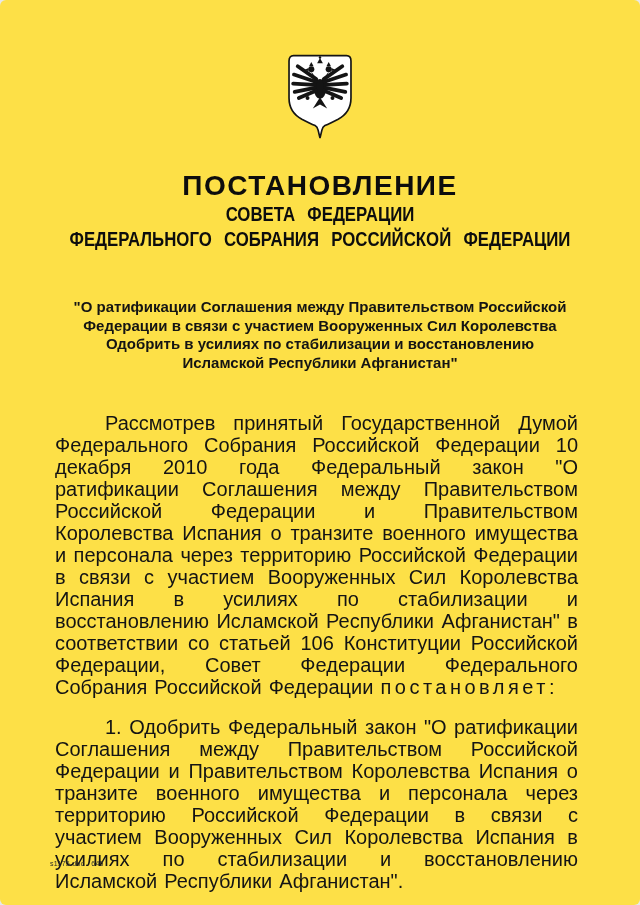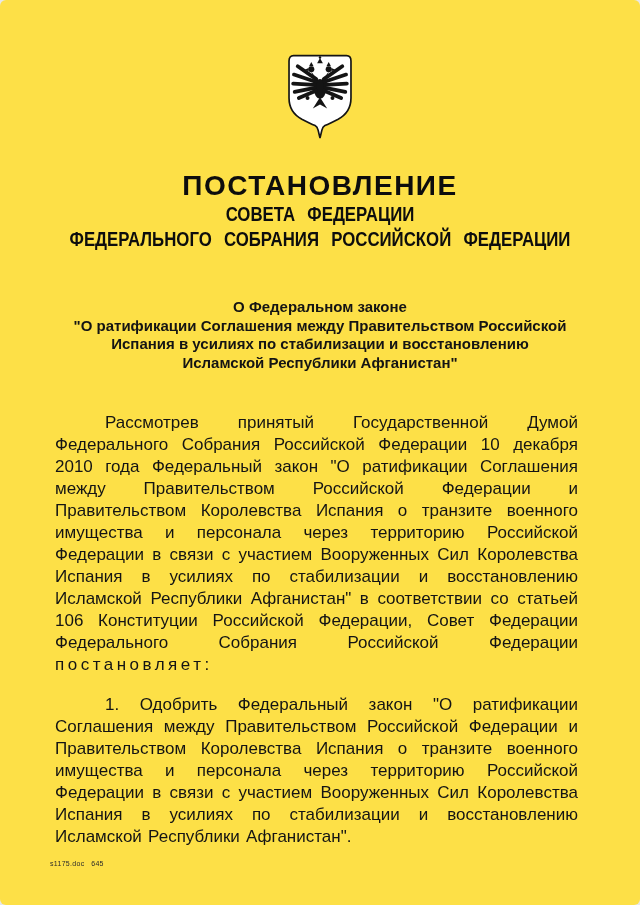--- a/index.html
+++ b/index.html
@@ -48,21 +48,21 @@
     text-align: center;
     font-weight: bold;
     font-size: 15px;
     line-height: 18.6px;
     color: #141414;
   }
   
   .bodytext {
     margin: 40px 62px 0 55px;
     text-align: justify;
-    font-size: 17px;
+    font-size: 20px;
     line-height: 22px;
     word-spacing: 1.5px;
     color: #141414;
   }
   .bodytext p { margin: 0; text-indent: 50px; }
   .bodytext p + p { margin-top: 18px; }
   .spaced-word { letter-spacing: 3.5px; }
   
   .footnote {
     position: absolute;
@@ -113,23 +113,23 @@
         <path d="M50.5 48.5 L73 58"></path>
       </g>
     </svg>
   </div>
 
   <h1 class="doc-title">ПОСТАНОВЛЕНИЕ</h1>
   <div class="cond-line">СОВЕТА ФЕДЕРАЦИИ</div>
   <div class="cond-line">ФЕДЕРАЛЬНОГО СОБРАНИЯ РОССИЙСКОЙ ФЕДЕРАЦИИ</div>
 
   <div class="subject">
-    <div>О Федеральном законе</div>
     <div>"О ратификации Соглашения между Правительством Российской</div>
-    <div>Испания в усилиях по стабилизации и восстановлению</div>
+    <div>Федерации в связи с участием Вооруженных Сил Королевства</div>
+    <div>Одобрить в усилиях по стабилизации и восстановлению</div>
     <div>Исламской Республики Афганистан"</div>
   </div>
 
   <main class="bodytext">
     <p><span>Рассмотрев принятый Государственной Думой Федерального Собрания Российской Федерации 10 декабря 2010 года Федеральный закон "О ратификации Соглашения между Правительством Российской Федерации и Правительством Королевства Испания о транзите военного имущества и персонала через территорию Российской Федерации в связи с участием Вооруженных Сил Королевства Испания в усилиях по стабилизации и восстановлению Исламской Республики Афганистан" в соответствии со статьей 106 Конституции Российской Федерации, Совет Федерации Федерального Собрания Российской Федерации </span><span class="spaced-word">постановляет</span><span class="spaced-word">:</span></p>
     <p>1. Одобрить Федеральный закон "О ратификации Соглашения между Правительством Российской Федерации и Правительством Королевства Испания о транзите военного имущества и персонала через территорию Российской Федерации в связи с участием Вооруженных Сил Королевства Испания в усилиях по стабилизации и восстановлению Исламской Республики Афганистан".</p>
   </main>
 
   <div class="footnote">s1175.doc   645</div>
 

